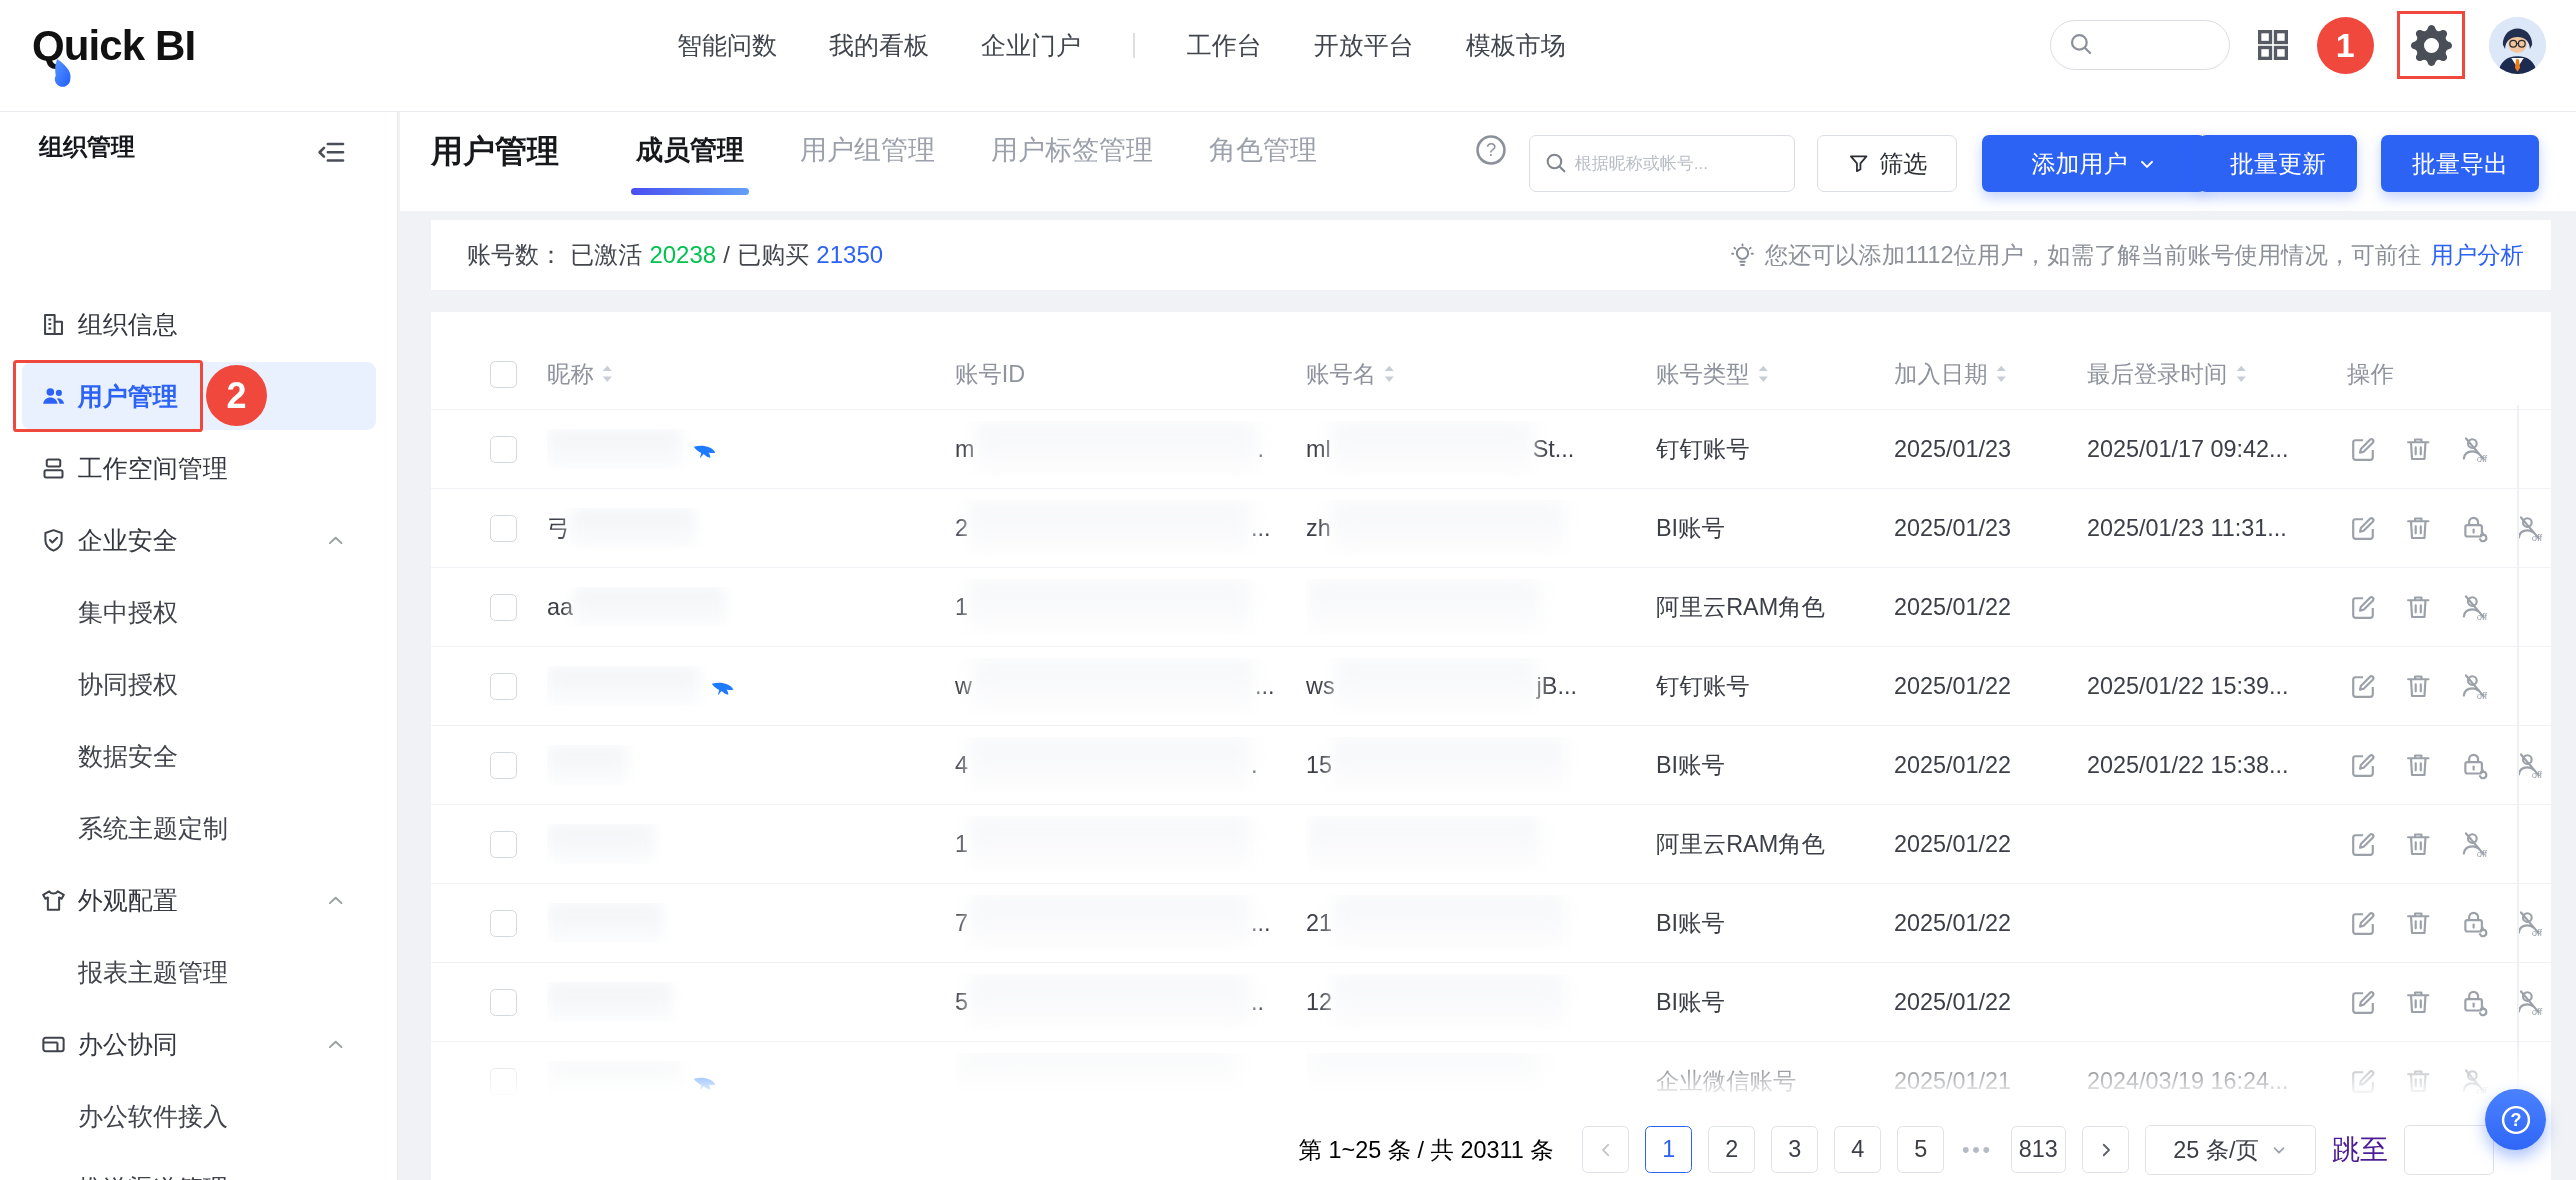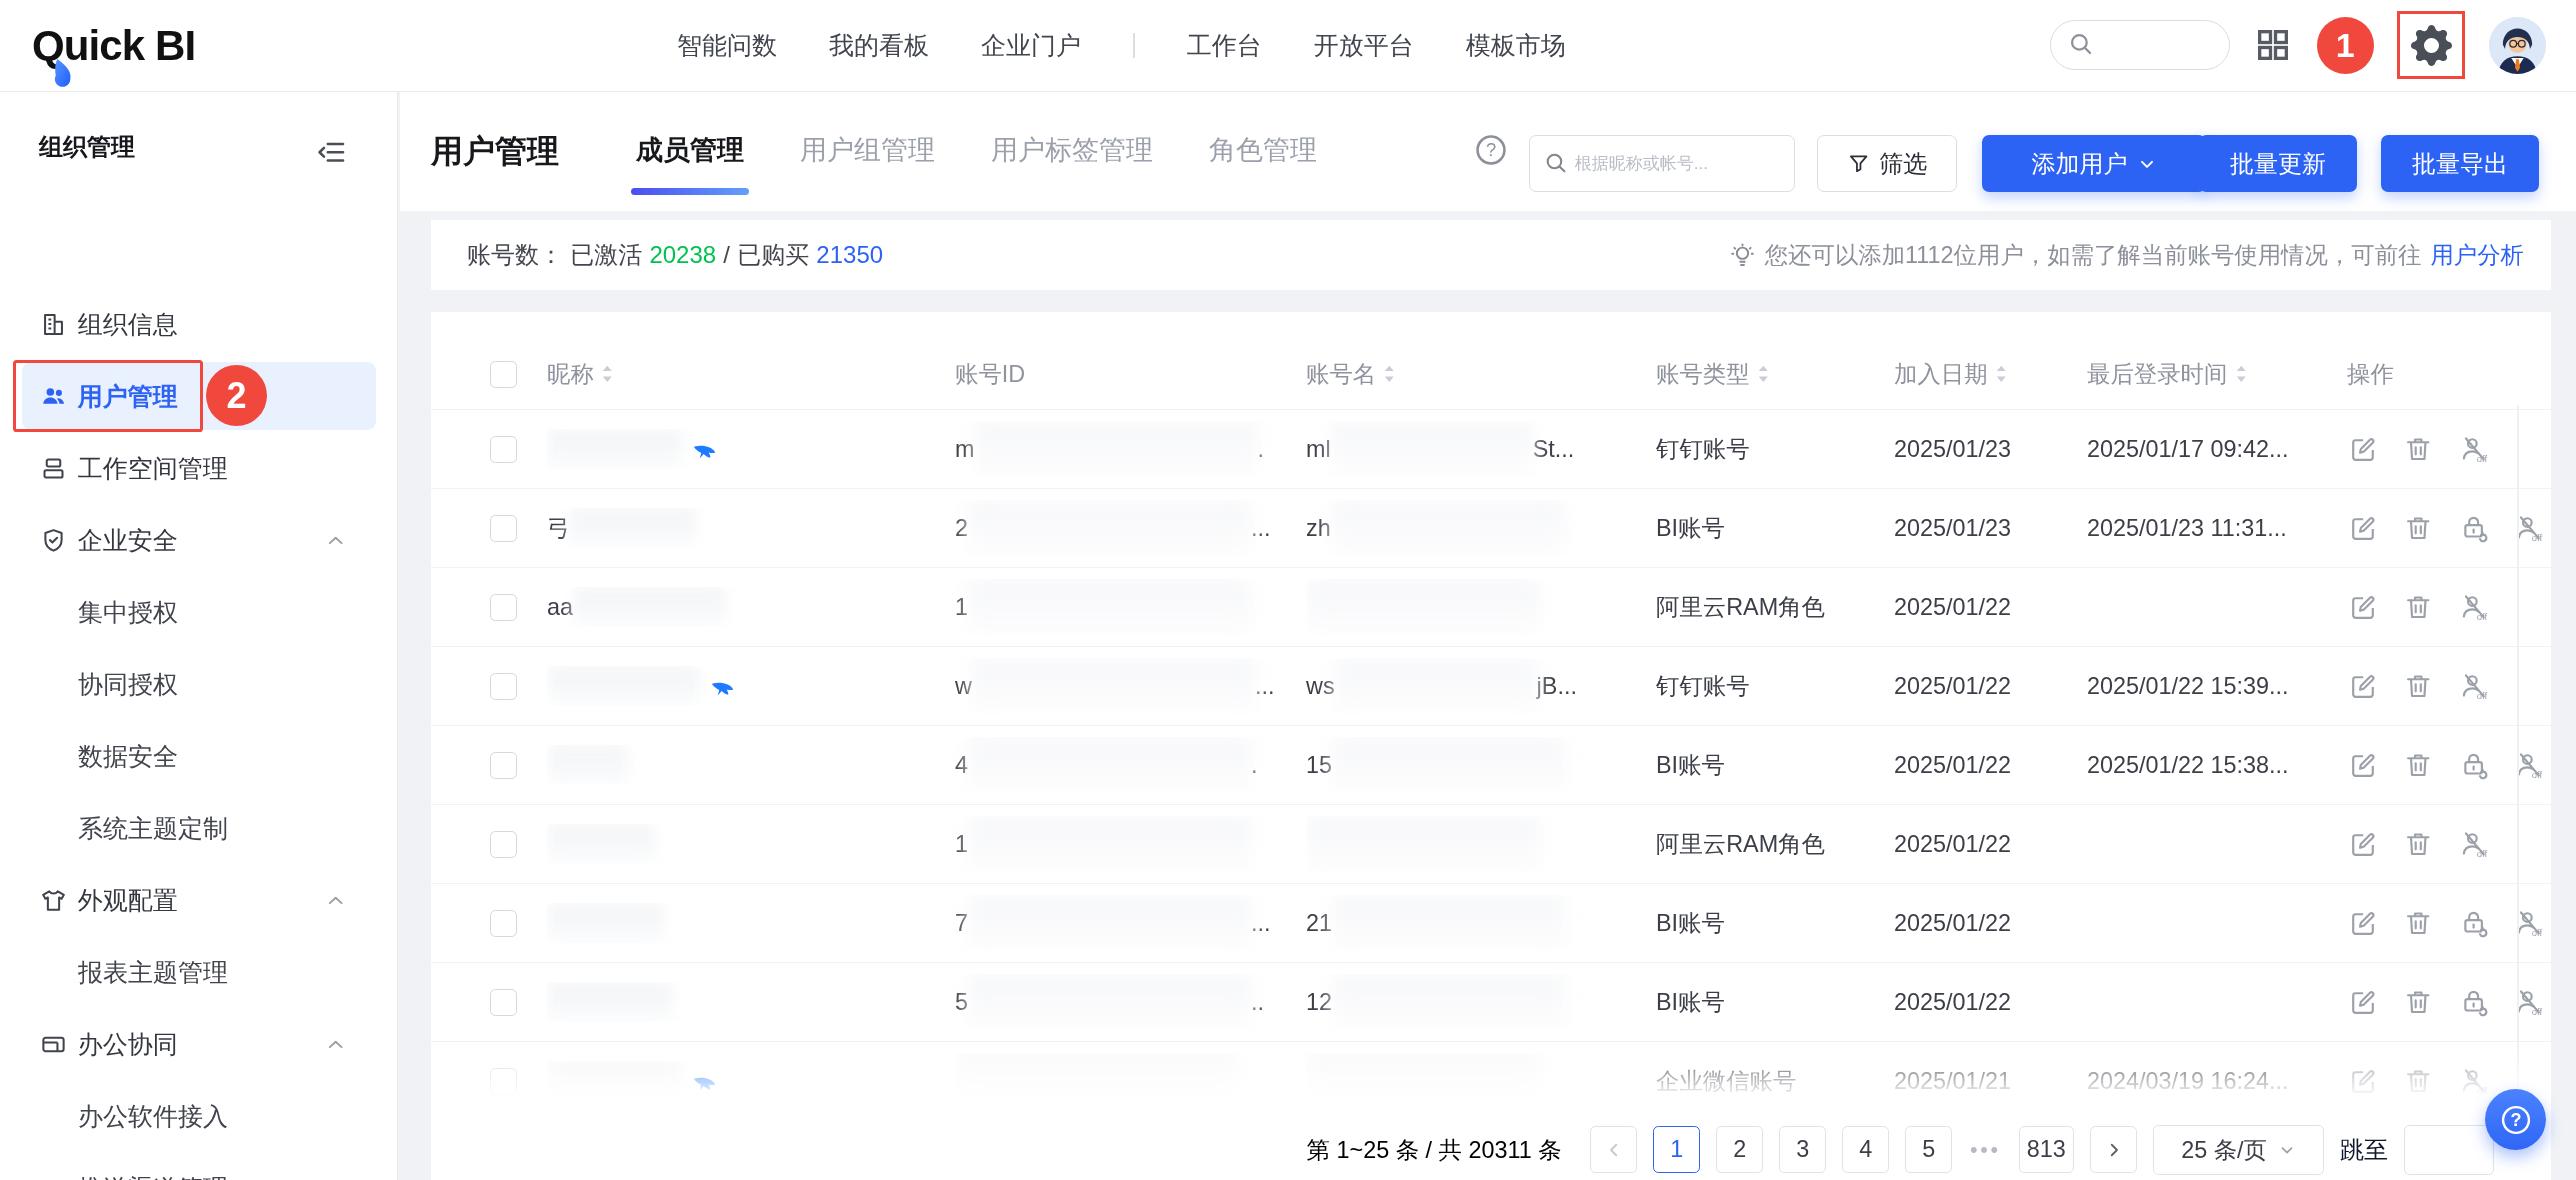--- a/index.html
+++ b/index.html
@@ -1,20 +1,20 @@
 <!DOCTYPE html>
 <html style="font-size:14.4px"><head>
 <meta charset="utf-8">
 <style>
   * { margin:0; padding:0; box-sizing:border-box; }
   body { font-family:"Liberation Sans", sans-serif; background:#d8dadf; }
   .screen { position:relative; width:2576px; height:1180px; background:#f0f2f5; overflow:hidden; font-family:"Liberation Sans", sans-serif; }
 
   
-  .topbar { position:absolute; left:0; top:0; width:100%; height:92px; background:#fff; border-bottom:1.8px solid #e9eaee; z-index:30; }
+  .topbar { position:absolute; left:0; top:0; width:100%; height:112px; background:#fff; border-bottom:1.8px solid #e9eaee; z-index:30; }
   .logo { position:absolute; left:32px; top:21.6px; font-size:42px; font-weight:800; letter-spacing:-0.9px; color:#111; }
   .logo .droplet { position:absolute; left:21.6px; top:27px; }
   .topnav { position:absolute; left:677px; top:0; height:90px; display:flex; align-items:center; gap:52px; }
   .topnav .nav-item { font-size:25px; color:#41454e; cursor:pointer; white-space:nowrap; }
   .topnav .nav-divider { width:1.8px; height:25px; background:#dcdee3; }
   .top-right { position:absolute; right:30.5px; top:0; height:90px; display:flex; align-items:center; gap:23.4px; }
   .search-pill { width:180px; height:50px; border:1.8px solid #d9dce1; border-radius:25px; display:flex; align-items:center; padding-left:16px; background:#fff; }
   .badge-circle { width:57px; height:57px; border-radius:50%; background:#F0483C; color:#fff; font-size:34px; font-weight:700; display:flex; align-items:center; justify-content:center; }
   .gear-box { width:68px; height:68px; border:3.6px solid #F0483C; display:flex; align-items:center; justify-content:center; background:#fff; }
   .avatar { width:57px; height:57px; border-radius:50%; overflow:hidden; background:#dce7f7; }
@@ -83,21 +83,21 @@
   .bottom-fade { position:absolute; left:0; right:0; top:732px; height:85px; background:linear-gradient(180deg,rgba(255,255,255,0) 0%,#fff 65%); pointer-events:none; z-index:6; }
 
   
   .pagination { position:absolute; left:0; right:0; top:807px; bottom:0; background:#fff; display:flex; align-items:center; justify-content:flex-end; gap:16px; padding-right:57px; z-index:7; }
   .pg-summary { font-size:23.4px; color:#000000; margin-right:12.6px; }
   .pg-box { min-width:47px; height:47px; padding:0 7.2px; border:1.8px solid #dfe2e7; border-radius:5.4px; background:#fff; display:flex; align-items:center; justify-content:center; font-size:23.4px; color:#3c3f47; cursor:pointer; }
   .pg-box.current { border-color:#2D63F5; color:#2D63F5; }
   .pg-box.disabled { cursor:default; }
   .pg-dots { font-size:21.6px; color:#b6bac2; letter-spacing:2.7px; margin:0 1.8px; }
   .pg-size { width:171px; height:50px; border:1.8px solid #dfe2e7; border-radius:5.4px; background:#fff; display:flex; align-items:center; justify-content:center; gap:10.8px; font-size:23.4px; color:#3c3f47; cursor:pointer; }
-  .pg-jump-label { font-size:24px; color:#0f172a; }
+  .pg-jump-label { font-size:28px; color:#4c1d95; }
   .pg-jump-input { width:90px; height:50px; border:1.8px solid #dfe2e7; border-radius:5.4px; background:#fff; font-size:23.4px; padding:0 9px; outline:none; font-family:"Liberation Sans",sans-serif; }
 
   .help-float { position:absolute; right:30px; bottom:30px; width:61px; height:61px; border-radius:50%; background:linear-gradient(180deg,#4b82ff,#2f66f6); box-shadow:0 7.2px 16px rgba(47,102,246,.4); display:flex; align-items:center; justify-content:center; cursor:pointer; z-index:40; }
 </style>
 </head>
 <body>
 
 <div class="screen">
 
   <div class="topbar">

